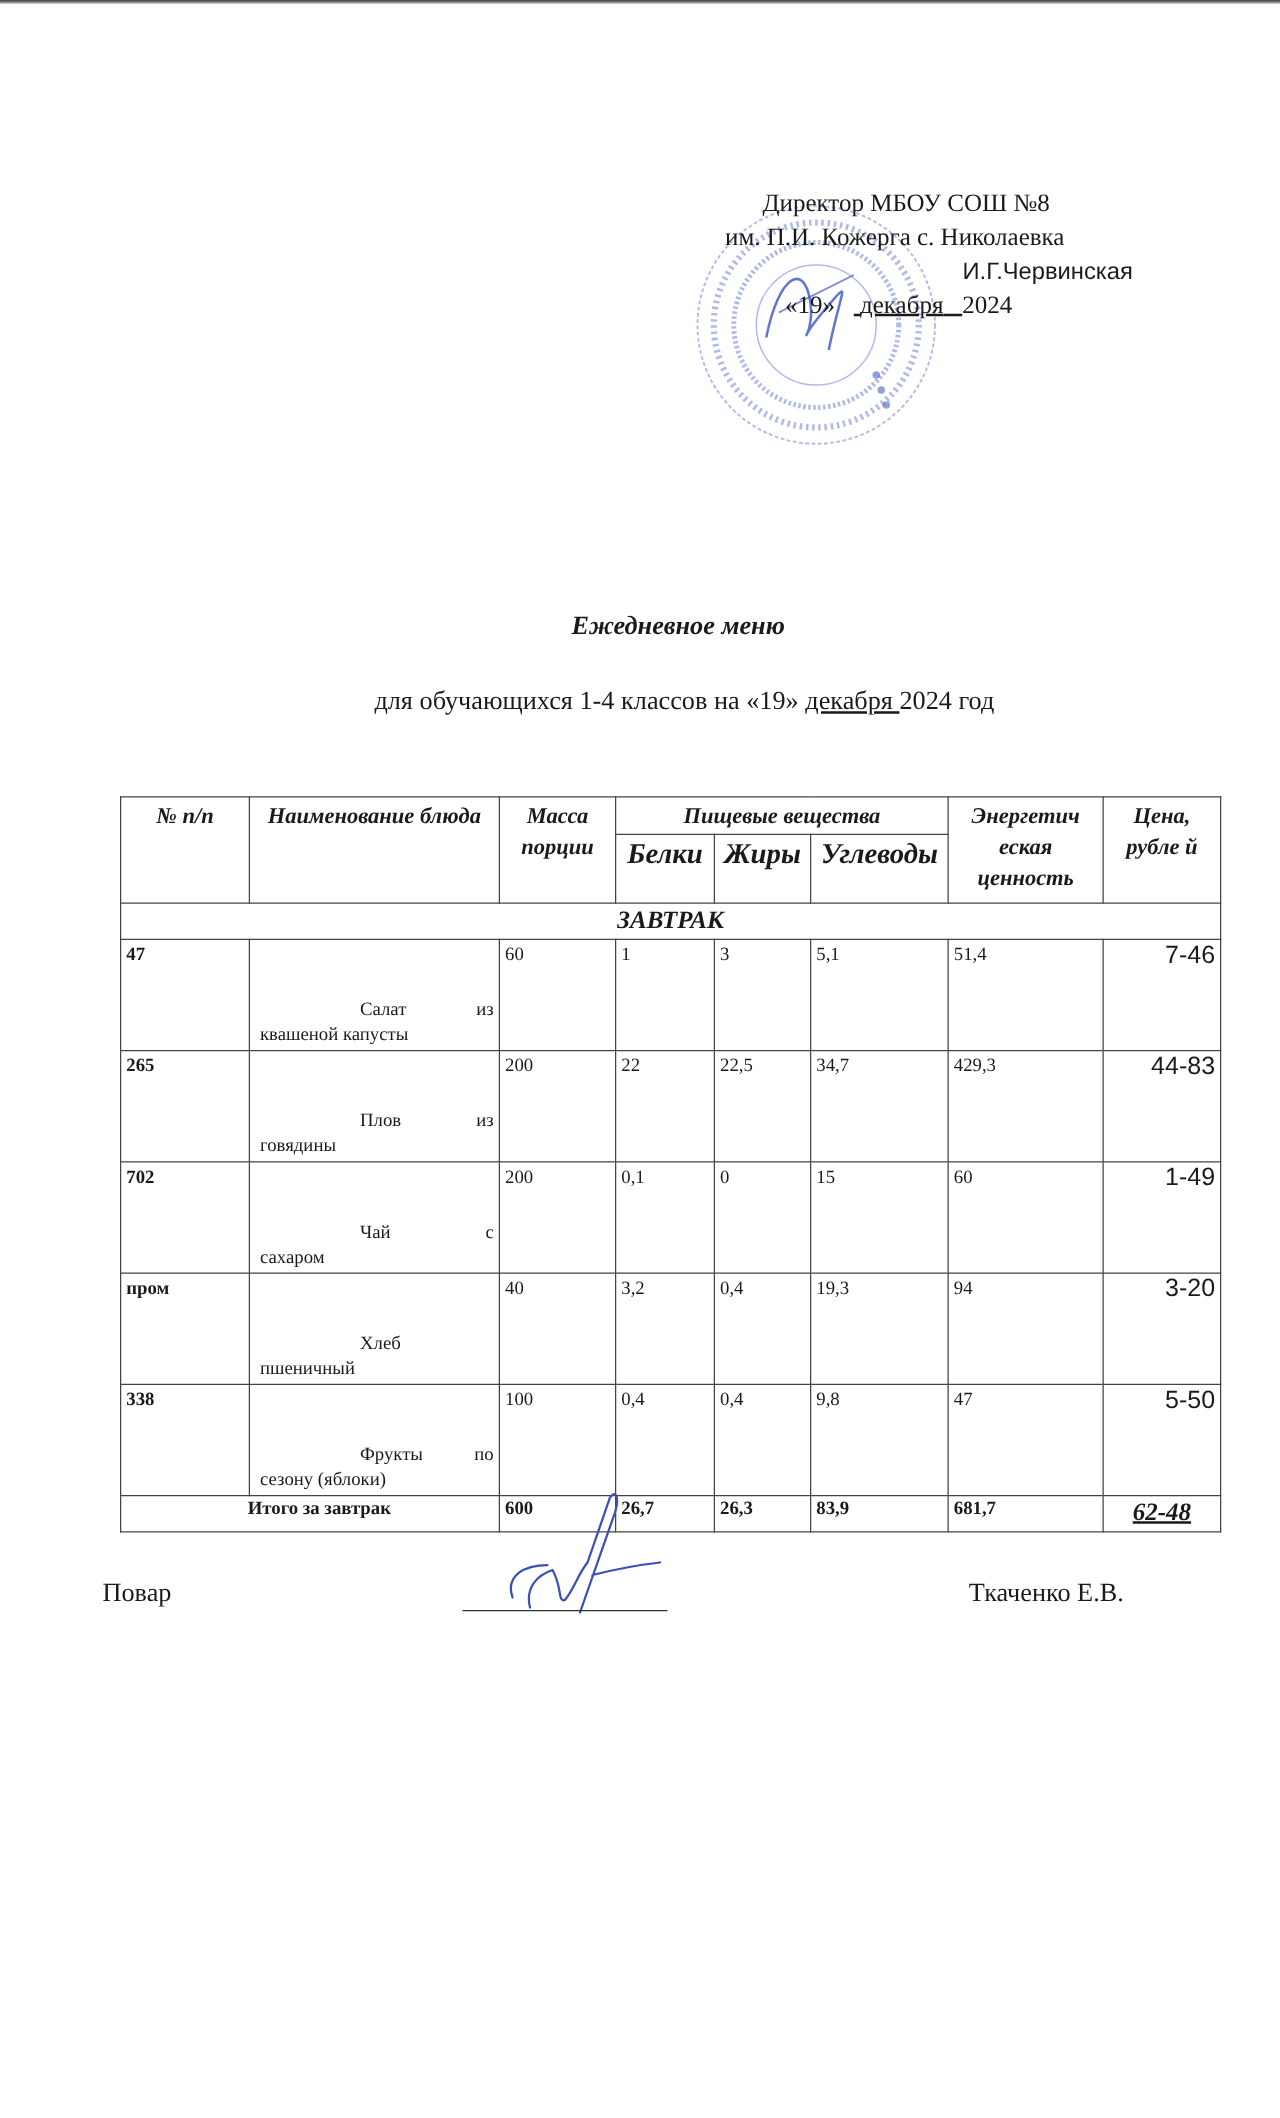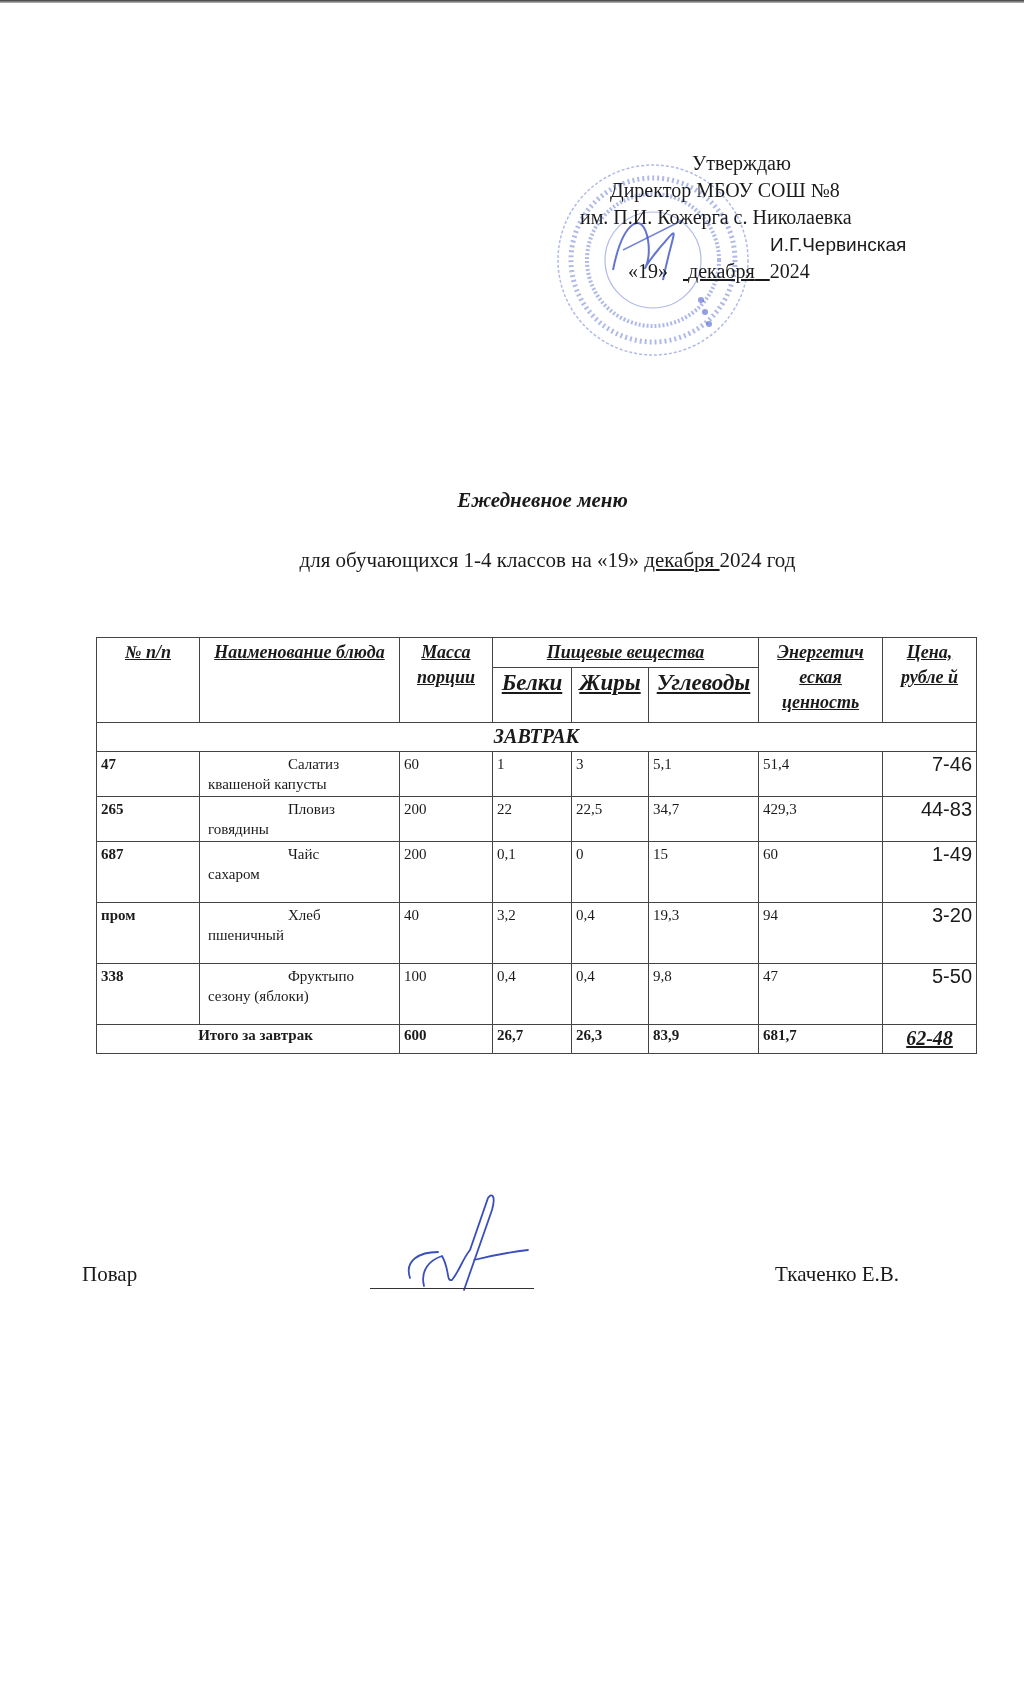--- a/index.html
+++ b/index.html
@@ -41,31 +41,30 @@
   
   table.menu {
     position: absolute; left: 96px; top: 637px; width: 880px;
     border-collapse: collapse; font-size: 15px; table-layout: fixed;
   }
   table.menu td, table.menu th {
     border: 1.5px solid #444; padding: 2px 4px; vertical-align: top;
   }
   table.menu th {
     font-style: italic; font-weight: bold; font-size: 18px; line-height: 25px;
-    text-decoration: underline;
   }
   table.menu th.sub { font-size: 23px; }
   .section td {
     text-align: center; font-style: italic; font-weight: bold; font-size: 20px;
     padding: 2px 0; height: 24px;
   }
   .row td { height: 40px; line-height: 20px; }
   .row td.num { font-weight: bold; }
   .row td.dish { text-align: justify; text-align-last: left; padding-left: 8px; }
-  .dish .d1 { display: flex; padding-left: 80px; }
+  .dish .d1 { display: flex; justify-content: space-between; padding-left: 80px; margin-top: 44px; }
   .row td.price { text-align: right; font-size: 20px; font-family: "Liberation Sans", sans-serif; }
   .row.tall td { height: 56px; }
   .total td { font-weight: bold; height: 24px; }
   .total td.label { text-align: center; padding-left: 19px; }
   .total td.price { font-style: italic; font-size: 20px; text-align: center; text-decoration: underline; }
   
   .sign-role {
     position: absolute; left: 82px; top: 1262px; font-size: 21px;
   }
   .sign-line {
@@ -94,21 +93,20 @@
     <path d="M70 100 L 130 70" stroke="#3d52c4" stroke-opacity="0.7" stroke-width="1.5"></path>
   </g>
   <g fill="#4a5fcc" fill-opacity="0.6">
     <circle cx="148" cy="150" r="3"></circle>
       <circle cx="152" cy="162" r="3"></circle>
       <circle cx="156" cy="174" r="3"></circle>
   </g>
 </svg>
 
 <div class="approval">
-  <span class="line l1">Утверждаю</span>
   <span class="line l2">Директор МБОУ СОШ №8</span>
   <span class="line l3">им. П.И. Кожерга с. Николаевка</span>
   <span class="line l4">И.Г.Червинская</span>
   <span class="line l5"><span>«19»</span>&nbsp;&nbsp;&nbsp;<span class="u">&nbsp;<span>декабря</span>&nbsp;&nbsp;&nbsp;</span><span>2024</span></span>
 </div>
 
 <div class="title">Ежедневное меню</div>
 <div class="subtitle"><span>для обучающихся 1-4 классов на «19» </span><span class="u">декабря </span><span>2024 год</span></div>
 
 <table class="menu">
@@ -167,21 +165,21 @@
           <div>говядины</div>
         </td>
         <td>200</td>
         <td>22</td>
         <td>22,5</td>
         <td>34,7</td>
         <td>429,3</td>
         <td class="price">44-83</td>
       </tr>
       <tr class="row tall">
-        <td class="num">687</td>
+        <td class="num">702</td>
         <td class="dish">
           <div class="d1">
             <span>Чай</span>
             <span>с</span>
           </div>
           <div>сахаром</div>
         </td>
         <td>200</td>
         <td>0,1</td>
         <td>0</td>

